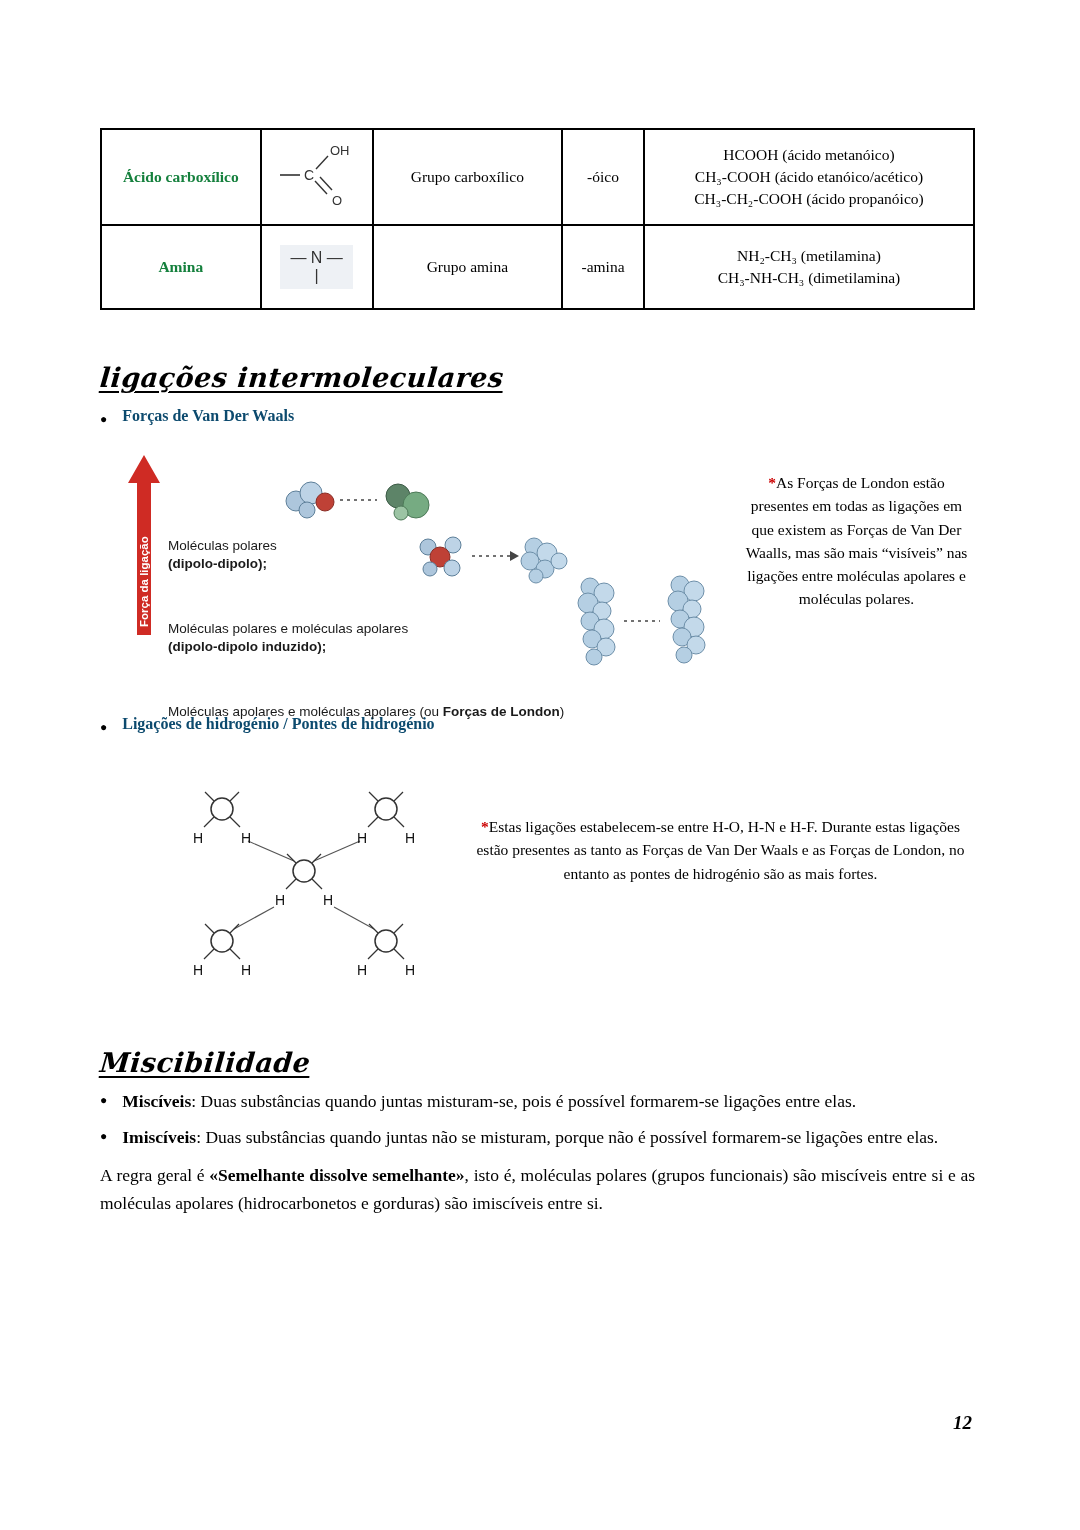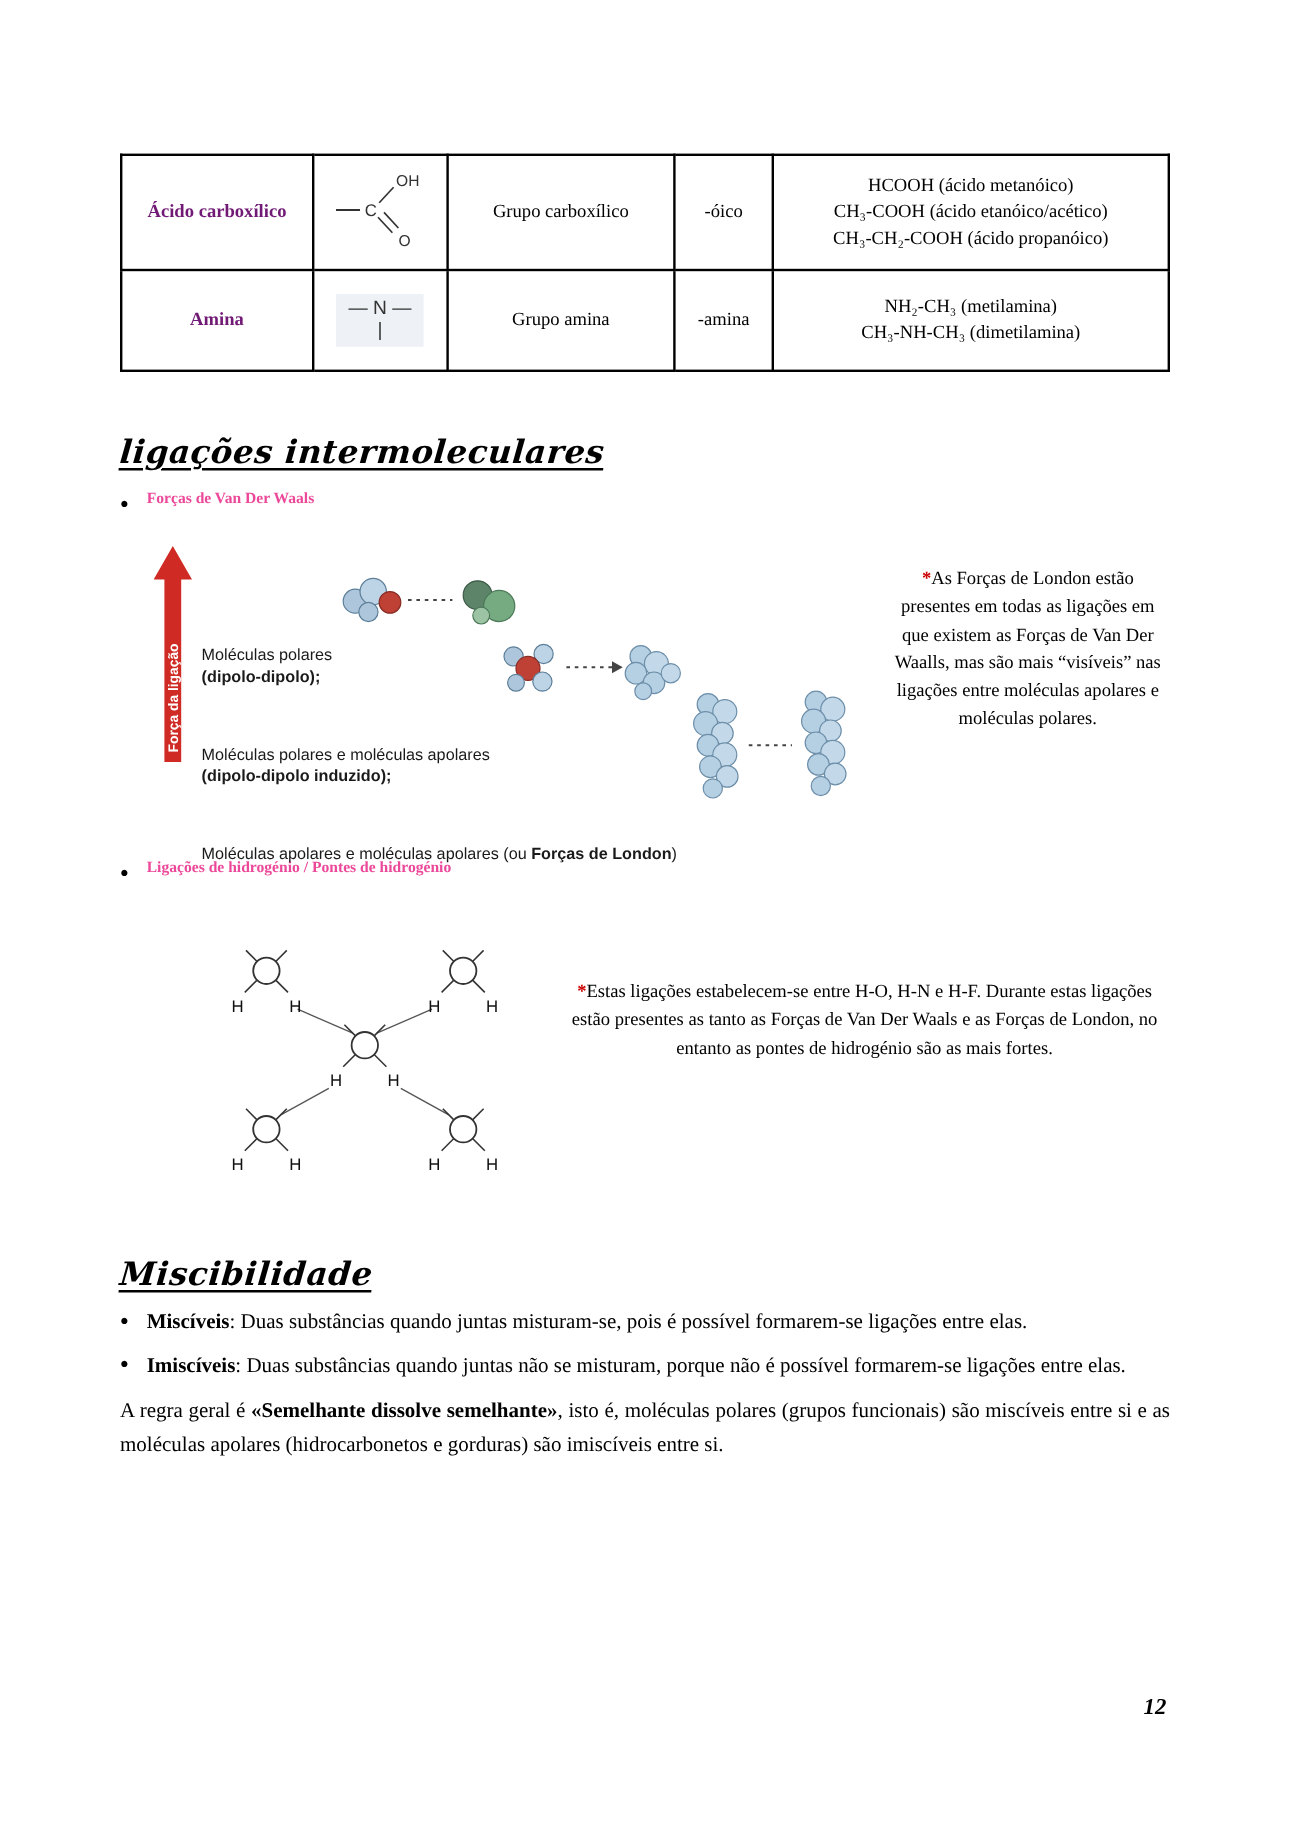--- a/index.html
+++ b/index.html
@@ -8,40 +8,40 @@
     width:1080px; height:1530px; background:#fff; position:relative;
     padding:128px 105px 0 100px;
     font-family:"Liberation Serif", serif; color:#000;
   }
 
   
   table.chem { width:100%; border-collapse:collapse; }
   table.chem td { border:2px solid #000; text-align:center; vertical-align:middle; font-size:15.5px; padding:6px 8px; }
   tr.row1 { height:96px; }
   tr.row2 { height:84px; }
-  td.c-name   { width:160px; color:#701a75; font-weight:bold; }
+  td.c-name   { width:160px; color:#15803d; font-weight:bold; }
   td.c-struct { width:112px; font-family:"Liberation Sans", sans-serif; }
   td.c-group  { width:190px;margin-top:36px; }
   td.c-suffix { width:82px; }
   td.c-ex     { width:331px; }
   .ex-line { line-height:1.42; }
   .amine-box { display:inline-block; background:#eef1f5; padding:4px 10px; font-size:16px; line-height:1.15; color:#333; }
 
   
   .heading-wrap { margin-top:52px; }
   .script-heading {
     display:inline-block;
     font-family:"DejaVu Serif", serif; font-style:italic; font-weight:bold;
     font-size:27px; letter-spacing:0.5px;
     text-decoration:underline; text-decoration-thickness:2px; text-underline-offset:4px;
     transform:skewX(-5deg);
   }
   .bullet-row { display:flex; gap:15px; margin-top:14px; }
   .bullet-dot { font-size:12px; line-height:2.0; color:#000; }
-  .blue-term { color:#ec4899; font-weight:bold; font-size:13px; }
+  .blue-term { color:#0c4a6e; font-weight:bold; font-size:16px; }
 
   
   .vdw-flex { display:flex; margin-top:24px; }
   .vdw-fig { position:relative; width:610px; height:238px; font-family:"Liberation Sans", sans-serif; color:#1a1a1a; flex:0 0 auto; margin-left:28px; }
   .vdw-caption { font-size:13.5px; font-weight:bold; }
   .vdw-arrow { position:absolute; left:0; top:28; }
   .vdw-items { position:absolute; left:40px; top:34px; width:430px; }
   .vdw-item { font-size:13.5px; line-height:1.3; margin-bottom:25px;margin-top:48px; }
   .vdw-item b { font-weight:bold; }
   .mol { position:absolute; }

